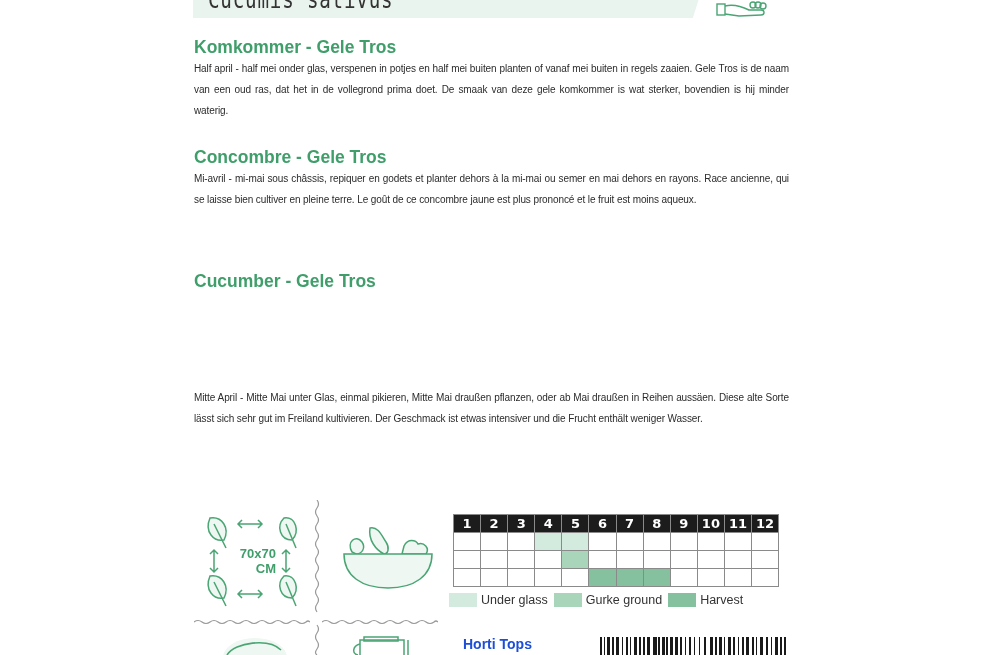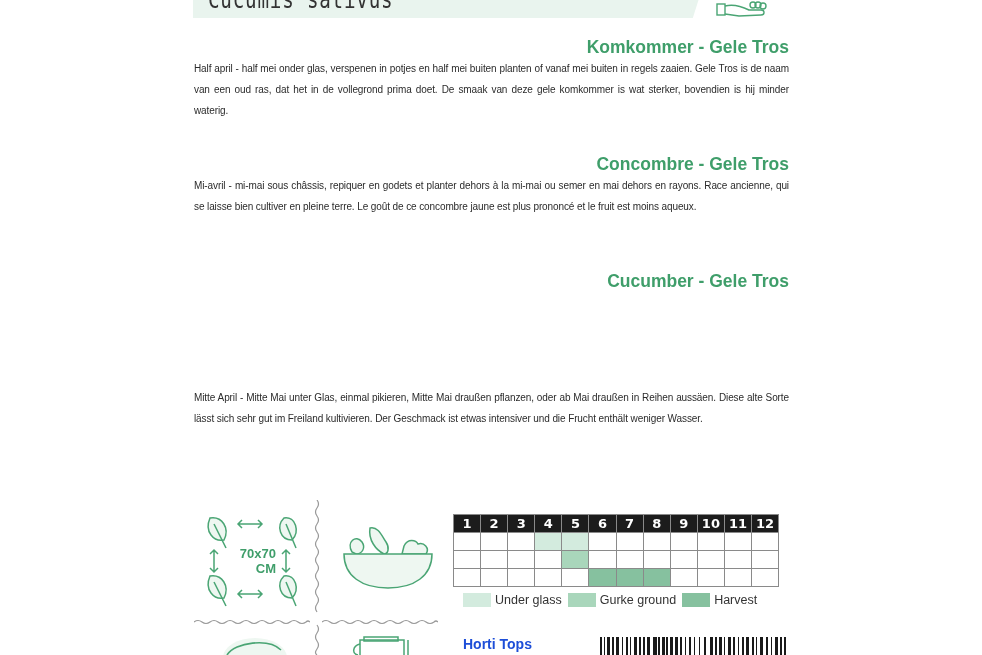--- a/index.html
+++ b/index.html
@@ -6,41 +6,41 @@
   body { width:982px; height:655px; position:relative; overflow:hidden;
          font-family:"Liberation Sans", "DejaVu Sans", sans-serif; color:#2b2b2b; }
 
   .top-banner { position:absolute; left:193px; top:-14px; width:510px; height:32px;
                 background:#e9f4ee; clip-path:polygon(0 0,100% 0,100% 0,98% 100%,0 100%); }
   .latin-name { position:absolute; left:208px; top:-14px; font-size:24px; color:#333;
                 letter-spacing:1px; font-family:"DejaVu Sans Mono", monospace; transform:scaleX(0.8); transform-origin:left top; }
   .hand-icon { position:absolute; left:713px; top:0px; width:56px; height:20px; }
 
   .section { position:absolute; left:194px; width:595px; }
-  .sec-title { color:#3f9e6a; font-weight:bold; font-size:17.5px; line-height:22px; margin:0;text-align:right; }
+  .sec-title { color:#3f9e6a; font-weight:bold; font-size:17.5px; line-height:22px; margin:0; }
   .sec-body { font-size:10px; line-height:21.2px; text-align:justify; margin:0; color:#2b2b2b; letter-spacing:-0.1px; }
 
   #sec-nl { top:36px; }
-  #sec-fr { top:153px; }
+  #sec-fr { top:146px; }
   #sec-en { top:270px; }
   #sec-de { top:387px; }
 
   .icon-cell { position:absolute; }
   .wavy-v { position:absolute; width:6px; }
   .wavy-h { position:absolute; height:6px; }
 
   .sow-table { position:absolute; left:453px; top:514px; border-collapse:collapse; }
   .sow-table td { width:26.1px; height:17px; border:1.5px solid #8a8a8a; padding:0; background:#fff; }
   .sow-table th { width:26.1px; height:17px; background:#1c1c1c; color:#fff; font-size:13px;
                   font-weight:bold; border:1.5px solid #8a8a8a; padding:0; text-align:center; font-family:"DejaVu Sans", sans-serif; }
   .c-under { background:#d3ebde !important; }
   .c-open  { background:#a9d6bb !important; }
   .c-harv  { background:#86c19f !important; }
 
-  .legend { position:absolute; left:463px; top:593px; display:flex; align-items:center; font-size:12.5px; color:#333; }
+  .legend { position:absolute; left:449px; top:593px; display:flex; align-items:center; font-size:12.5px; color:#333; }
   .legend .sw { width:28px; height:14px; display:inline-block; margin-right:4px; }
   .legend .item { display:flex; align-items:center; margin-right:6px; }
 
   .brand { position:absolute; left:463px; top:636px; font-weight:bold; font-size:14px; color:#1d4ed8; }
   .barcode { position:absolute; left:600px; top:637px; width:186px; height:18px; }
 </style>
 </head>
 <body>
 
 <div class="top-banner"></div>

